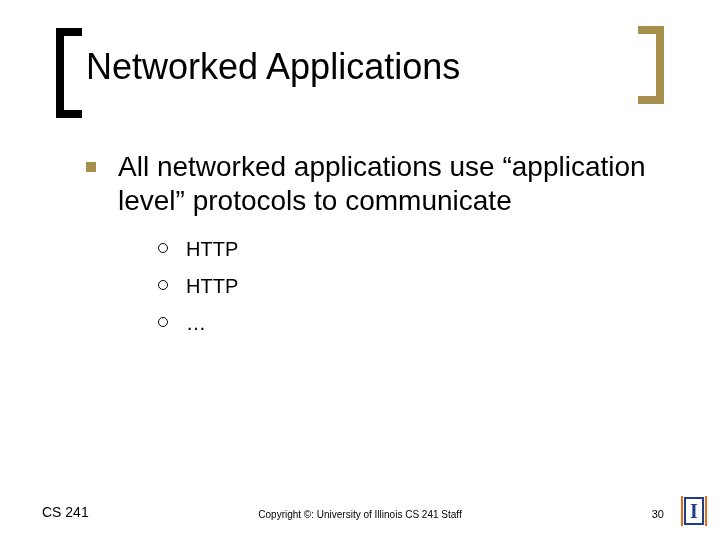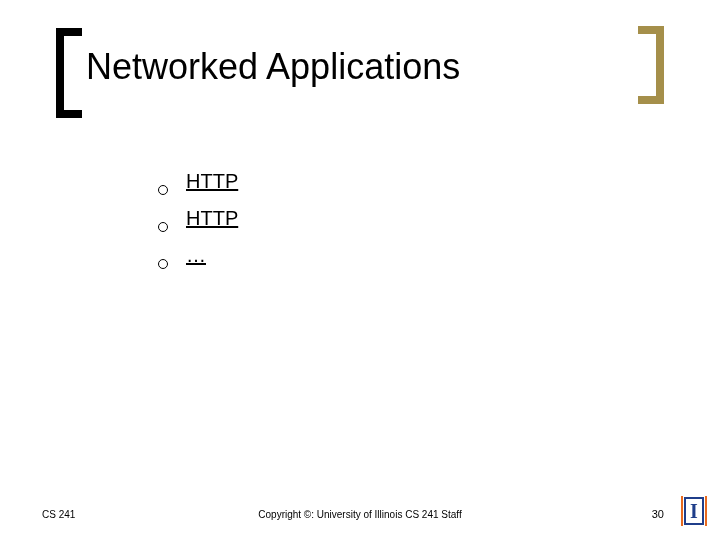--- a/index.html
+++ b/index.html
@@ -63,43 +63,42 @@
   .lvl1 .text {
     font-size: 28px;
     line-height: 1.22;
   }
   .sublist {
     margin-top: 18px;
     margin-left: 72px;
   }
   .lvl2 {
     display: flex;
-    align-items: flex-end;
+    align-items: flex-start;
     margin-bottom: 10px;
-    text-decoration: underline;
   }
   .lvl2 .bullet {
     flex: 0 0 auto;
     width: 10px;
     height: 10px;
     border: 1.6px solid #000;
     border-radius: 50%;
     margin-top: 7px;
     margin-right: 18px;
   }
   .lvl2 .text {
     font-size: 20px;
     line-height: 1.35;
   }
   
   .footer-left {
     position: absolute;
     left: 42px;
     bottom: 20px;
-    font-size: 10px;
+    font-size: 14px;
     color: #000;
   }
   .footer-center {
     position: absolute;
     left: 0;
     right: 0;
     bottom: 20px;
     text-align: center;
     font-size: 10px;
     color: #000;
@@ -153,20 +152,24 @@
 <div class="slide">
 
   <div class="title-wrap">
     <div class="bracket left"></div>
     <div class="bracket right"></div>
     <h1 class="title">Networked Applications</h1>
   </div>
 
   <div class="body">
 
+    <div class="lvl1">
+      <span class="bullet"></span>
+      <span class="text">All networked applications use “application level” protocols to communicate</span>
+    </div>
 
 
     <div class="sublist">
       <div class="lvl2">
         <span class="bullet"></span>
         <span class="text">HTTP</span>
       </div>
       <div class="lvl2">
         <span class="bullet"></span>
         <span class="text">HTTP</span>

